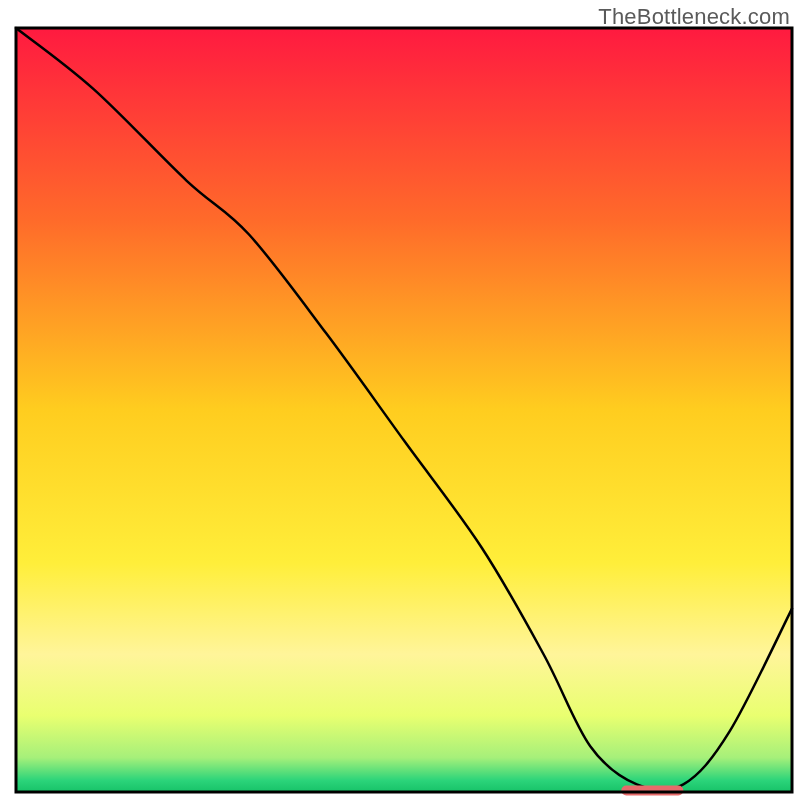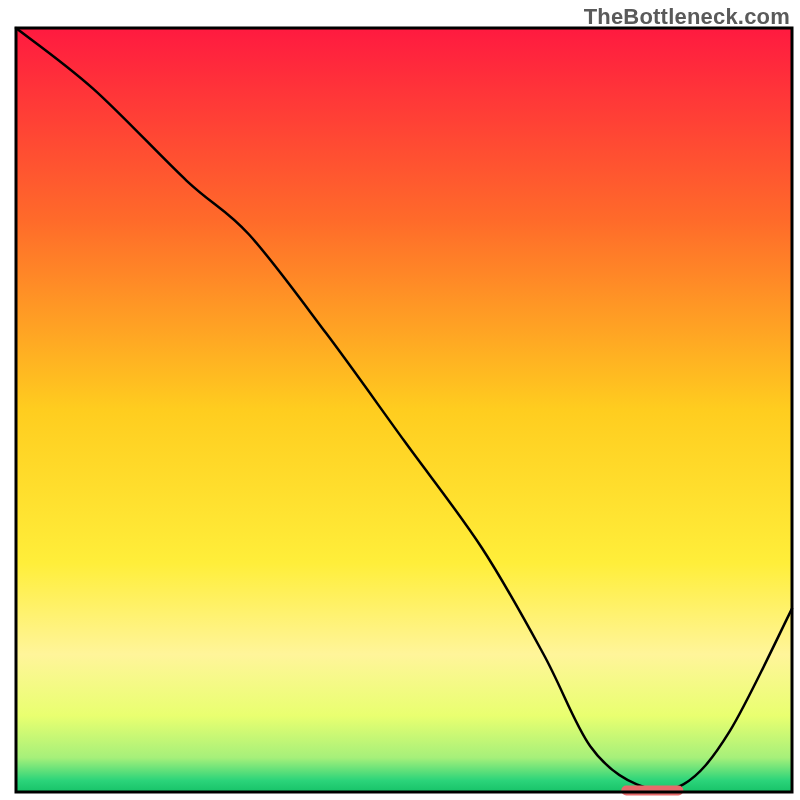--- a/index.html
+++ b/index.html
@@ -14,21 +14,21 @@
   .stage {
     position: relative;
     width: 800px;
     height: 800px;
   }
   .watermark {
     position: absolute;
     top: 4px;
     right: 10px;
     font-size: 22px;
-    font-weight: 700;
+    font-weight: 400;
     color: #5a5a5a;
     letter-spacing: 0.2px;
     z-index: 10;
   }
   svg.plot {
     position: absolute;
     top: 0;
     left: 0;
   }
 </style>

